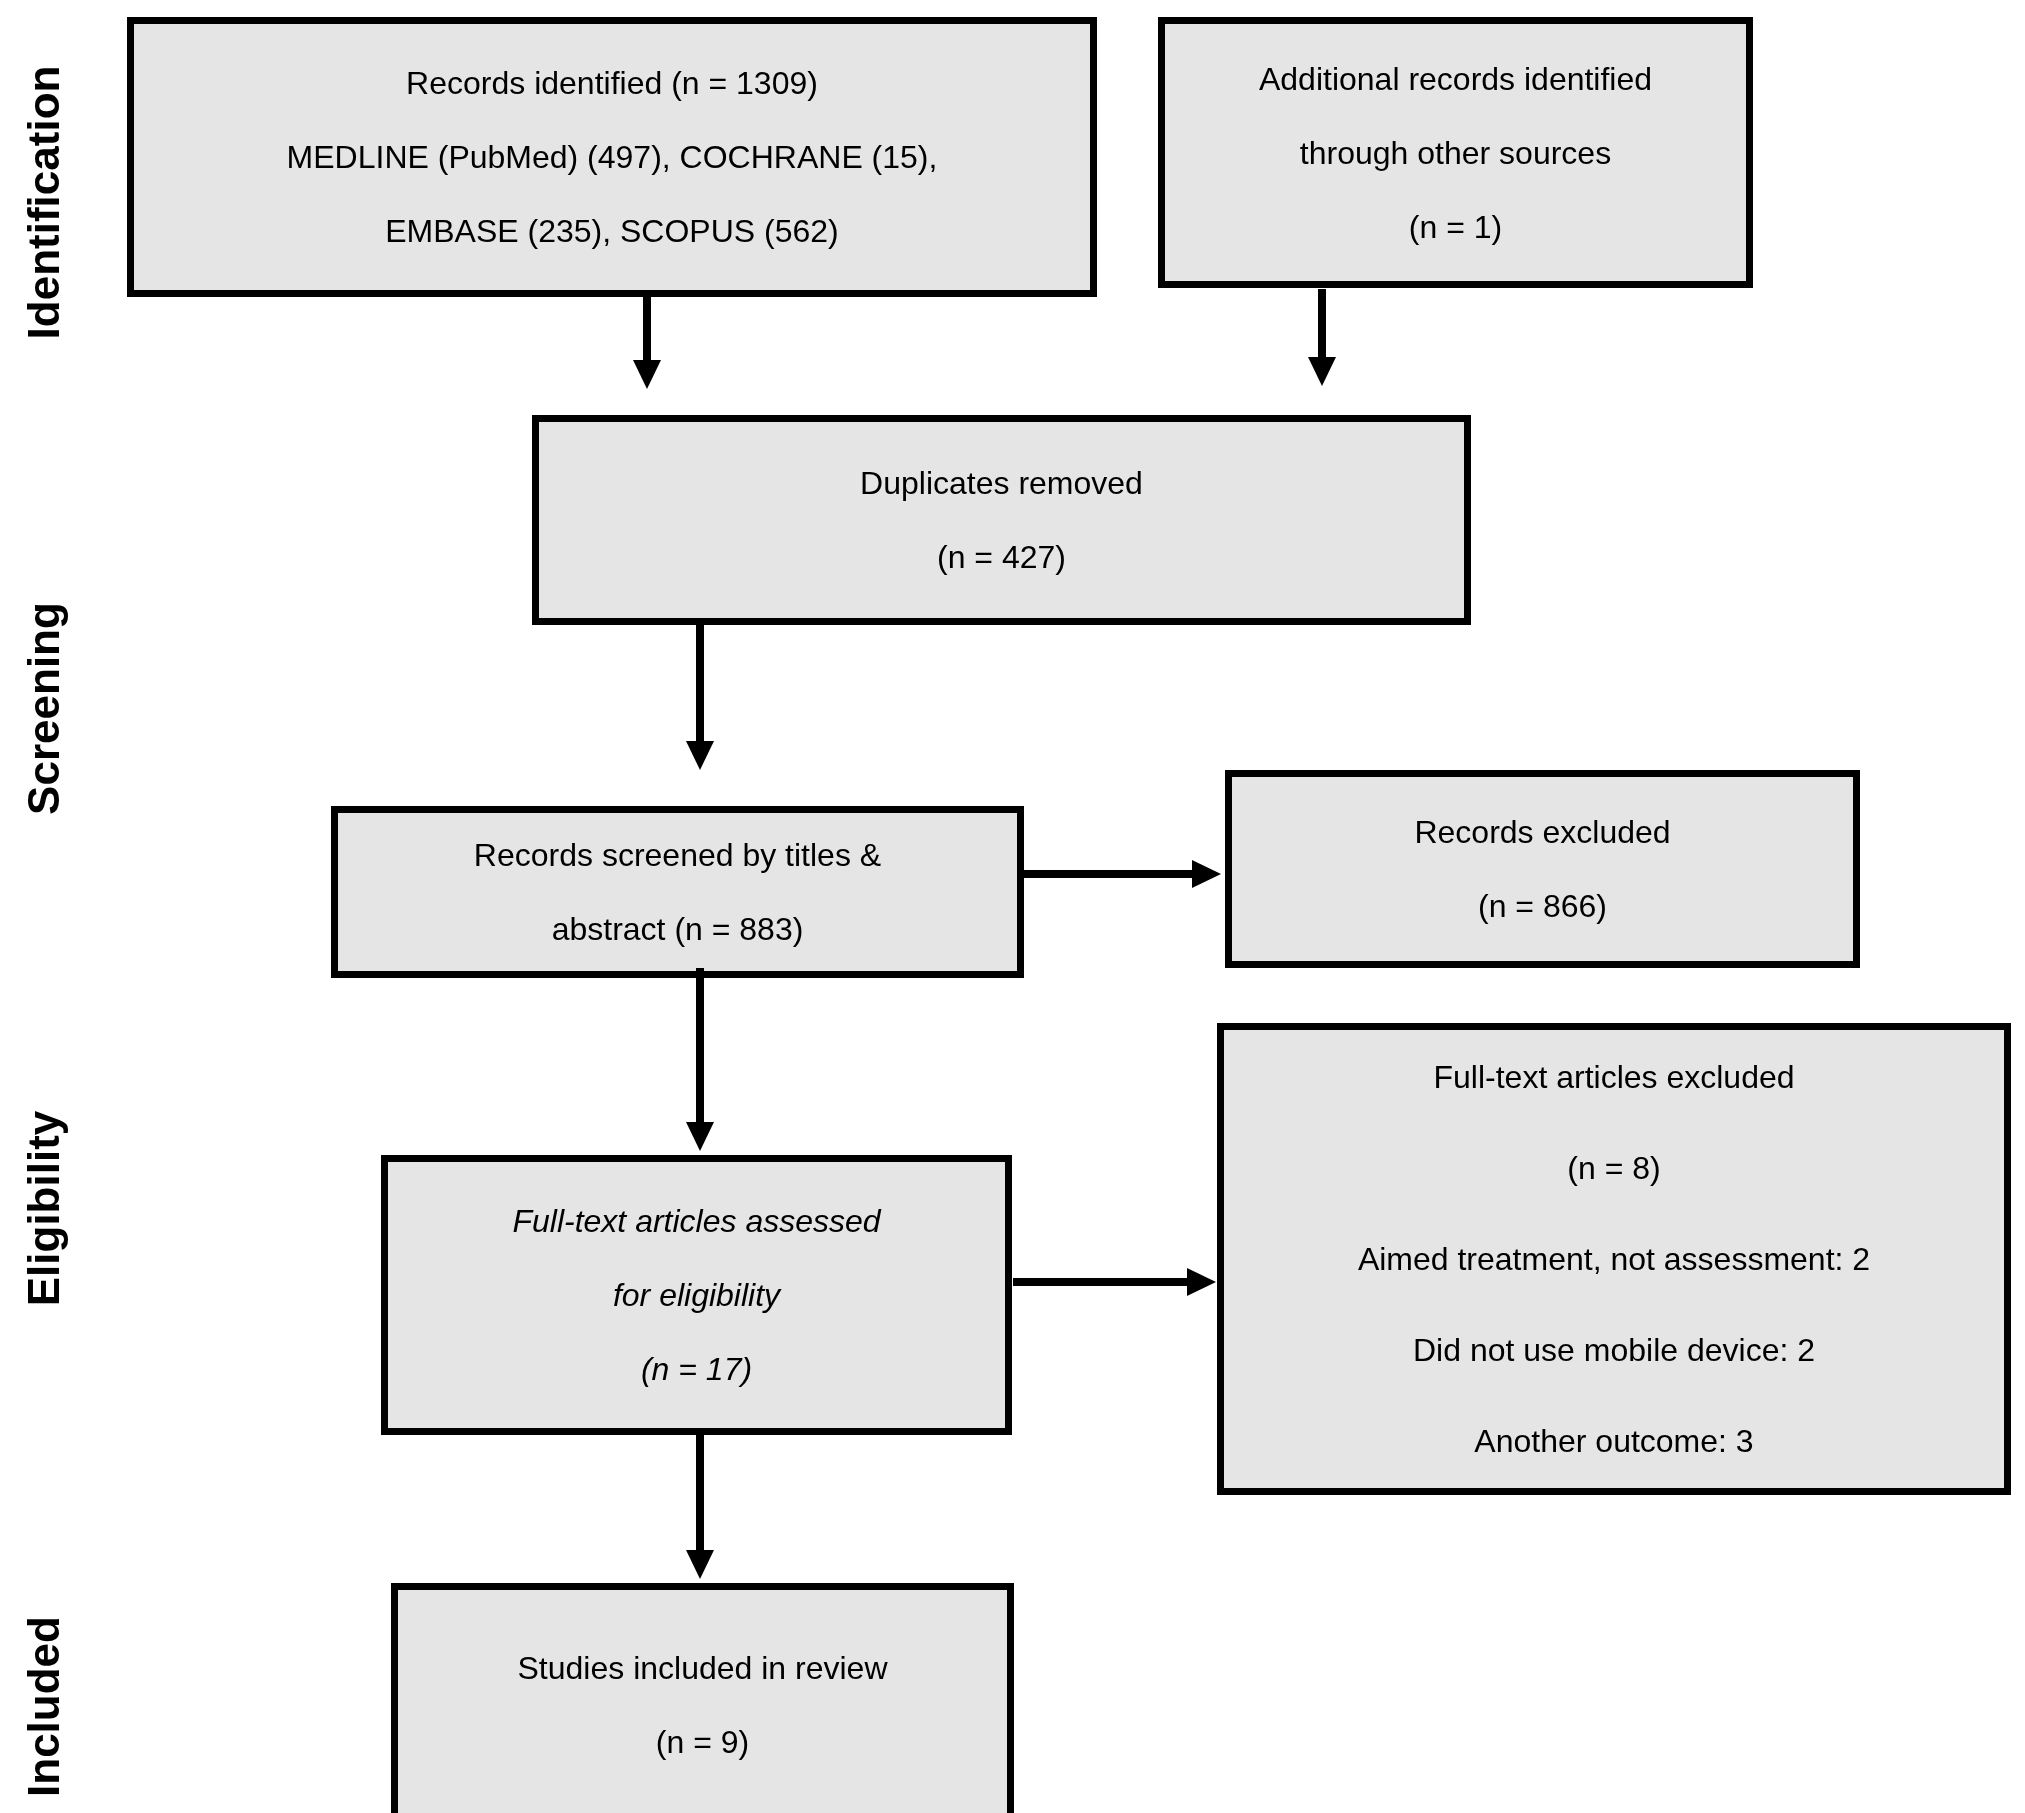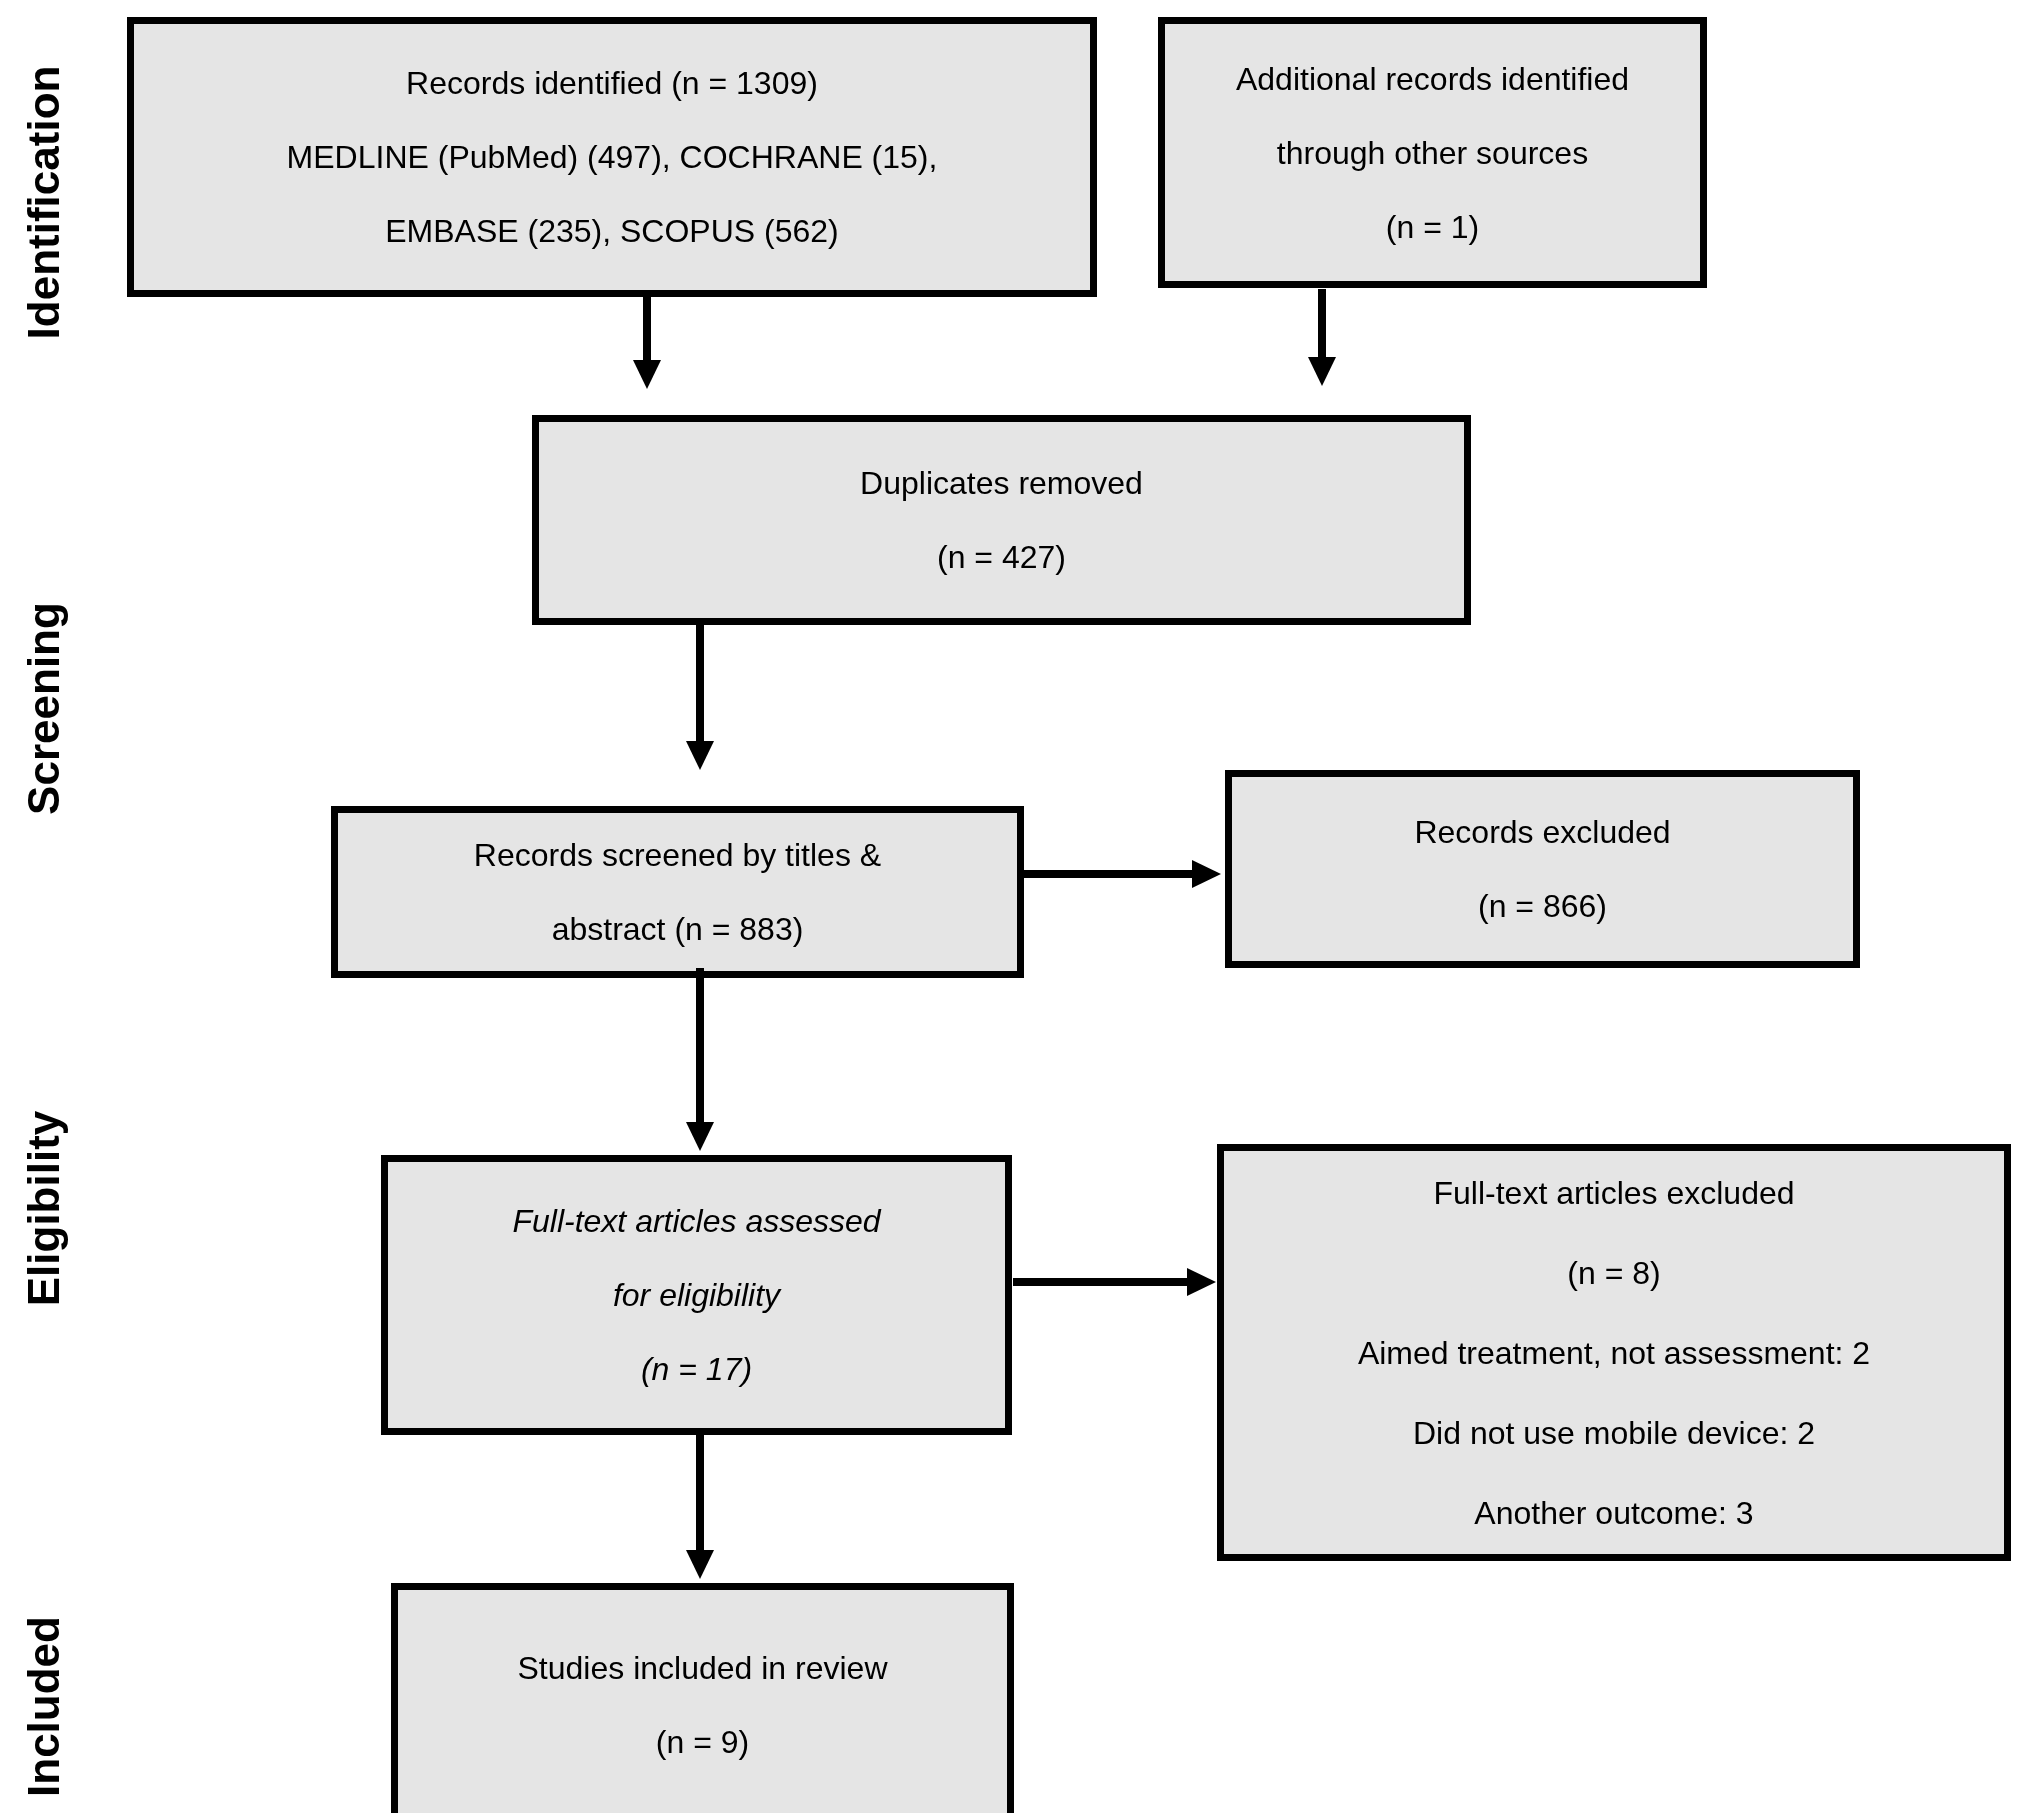--- a/index.html
+++ b/index.html
@@ -26,26 +26,26 @@
     display: flex;
     flex-direction: column;
     justify-content: center;
     align-items: center;
     text-align: center;
     font-size: 32px;
     line-height: 74px;
     white-space: nowrap;
   }
   #box-records-identified { left: 127px;  top: 17px;   width: 970px; height: 280px; }
-  #box-additional-records { left: 1158px; top: 17px;   width: 549px;  height: 271px; }
+  #box-additional-records { left: 1158px; top: 17px;   width: 595px;  height: 271px; }
   #box-duplicates-removed { left: 532px;  top: 415px;  width: 939px; height: 210px; }
   #box-records-screened   { left: 331px;  top: 774px; width: 693px; height: 172px; margin-top: 32px; }
   #box-records-excluded   { left: 1225px; top: 770px; width: 635px; height: 198px; }
   #box-fulltext-assessed  { left: 381px;  top: 1155px; width: 631px; height: 280px; font-style: italic; }
-  #box-fulltext-excluded  { left: 1217px; top: 1144px; width: 794px; height: 417px; line-height: 80px; }
+  #box-fulltext-excluded  { left: 1217px; top: 1023px; width: 794px; height: 472px; line-height: 80px; gap: 11px; }
   #box-studies-included   { left: 391px;  top: 1583px; width: 623px; height: 244px; text-align: right; }
 
   
   .stage-label {
     position: absolute;
     width: 368px;
     height: 67px;
     line-height: 67px;
     text-align: center;
     font-weight: bold;

